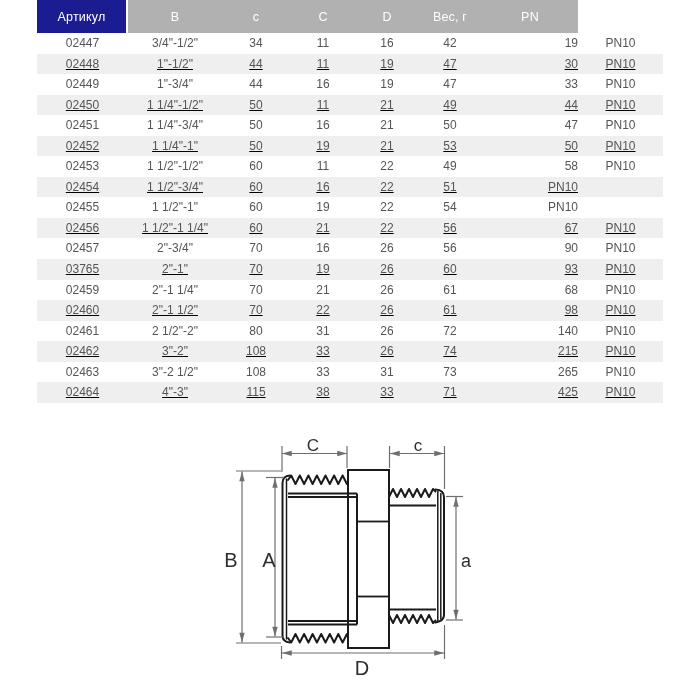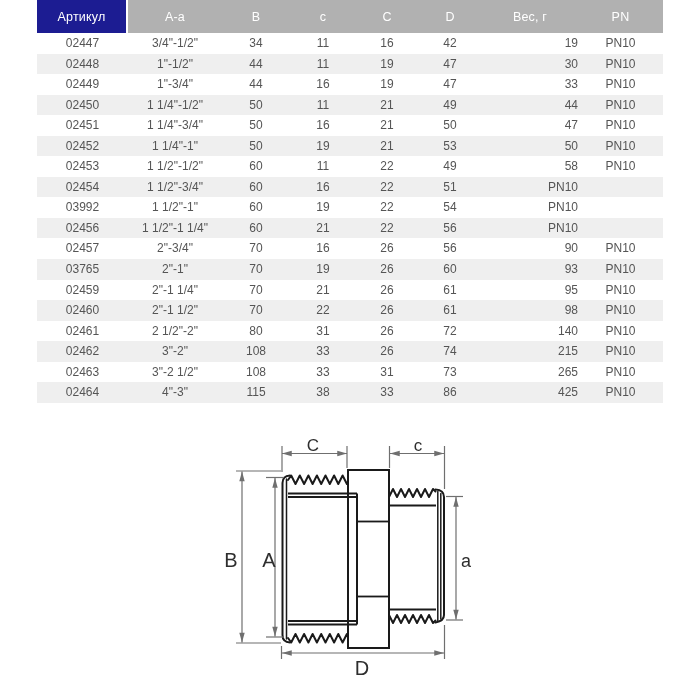--- a/index.html
+++ b/index.html
@@ -21,21 +21,21 @@
   .spec-table{position:absolute;left:37px;top:0;width:626px;}
   .thead{display:flex;height:33px;}
   .th{
     box-sizing:border-box;display:flex;align-items:center;justify-content:center;
     background:var(--header_bg);color:var(--header_text);
     font-size:12.5px;letter-spacing:.2px;
   }
   .th:first-child{background:var(--article_bg);border-right:2px solid #ffffff;}
   .tbody{display:flex;flex-direction:column;}
   .tr{display:flex;height:20.55px;}
-  .tr.alt{background:var(--alt_row_bg);}
+  .tr.alt{background:var(--alt_row_bg);text-decoration:underline;}
   .td{
     box-sizing:border-box;font-size:12px;color:var(--cell_text);
     text-align:center;line-height:20.55px;white-space:nowrap;overflow:hidden;
   }
   .th:nth-child(1),.td:nth-child(1){width:91px;}
   .th:nth-child(2),.td:nth-child(2){width:94px;}
   .th:nth-child(3),.td:nth-child(3){width:68px;}
   .th:nth-child(4),.td:nth-child(4){width:66px;}
   .th:nth-child(5),.td:nth-child(5){width:62px;}
   .th:nth-child(6),.td:nth-child(6){width:64px;}
@@ -53,21 +53,20 @@
   .lbl-big{font-size:20px;}
   .lbl-mid{font-size:18px;}
   .lbl-sm{font-size:17px;}
 </style>
 </head>
 <body>
 
 <div class="spec-table">
   <div class="thead">
       <div class="th">Артикул</div>
-      <div class="th">A-a</div>
       <div class="th">B</div>
       <div class="th">c</div>
       <div class="th">C</div>
       <div class="th">D</div>
       <div class="th">Вес, г</div>
       <div class="th">PN</div>
     </div>
   <div class="tbody">
       <div class="tr">
         <div class="td">02447</div>
@@ -142,35 +141,36 @@
       <div class="tr alt">
         <div class="td">02454</div>
         <div class="td">1 1/2"-3/4"</div>
         <div class="td">60</div>
         <div class="td">16</div>
         <div class="td">22</div>
         <div class="td">51</div>
         <div class="td">PN10</div>
       </div>
       <div class="tr">
-        <div class="td">03992</div>
+        <div class="td">02455</div>
         <div class="td">1 1/2"-1"</div>
         <div class="td">60</div>
         <div class="td">19</div>
         <div class="td">22</div>
         <div class="td">54</div>
         <div class="td">PN10</div>
       </div>
       <div class="tr alt">
         <div class="td">02456</div>
         <div class="td">1 1/2"-1 1/4"</div>
         <div class="td">60</div>
         <div class="td">21</div>
         <div class="td">22</div>
         <div class="td">56</div>
+        <div class="td">67</div>
         <div class="td">PN10</div>
       </div>
       <div class="tr">
         <div class="td">02457</div>
         <div class="td">2"-3/4"</div>
         <div class="td">70</div>
         <div class="td">16</div>
         <div class="td">26</div>
         <div class="td">56</div>
         <div class="td">90</div>
@@ -186,21 +186,21 @@
         <div class="td">93</div>
         <div class="td">PN10</div>
       </div>
       <div class="tr">
         <div class="td">02459</div>
         <div class="td">2"-1 1/4"</div>
         <div class="td">70</div>
         <div class="td">21</div>
         <div class="td">26</div>
         <div class="td">61</div>
-        <div class="td">95</div>
+        <div class="td">68</div>
         <div class="td">PN10</div>
       </div>
       <div class="tr alt">
         <div class="td">02460</div>
         <div class="td">2"-1 1/2"</div>
         <div class="td">70</div>
         <div class="td">22</div>
         <div class="td">26</div>
         <div class="td">61</div>
         <div class="td">98</div>
@@ -235,21 +235,21 @@
         <div class="td">73</div>
         <div class="td">265</div>
         <div class="td">PN10</div>
       </div>
       <div class="tr alt">
         <div class="td">02464</div>
         <div class="td">4"-3"</div>
         <div class="td">115</div>
         <div class="td">38</div>
         <div class="td">33</div>
-        <div class="td">86</div>
+        <div class="td">71</div>
         <div class="td">425</div>
         <div class="td">PN10</div>
       </div>
     </div>
 </div>
 
 <svg class="drawing" viewBox="210 436 272 250" xmlns="http://www.w3.org/2000/svg">
   <defs>
     <marker id="ah" viewBox="0 0 10 6" refX="9.5" refY="3" markerWidth="9" markerHeight="5.5" orient="auto-start-reverse">
       <path class="arrow-head" d="M0.5,0.5 L9.5,3 L0.5,5.5 Z"></path>

